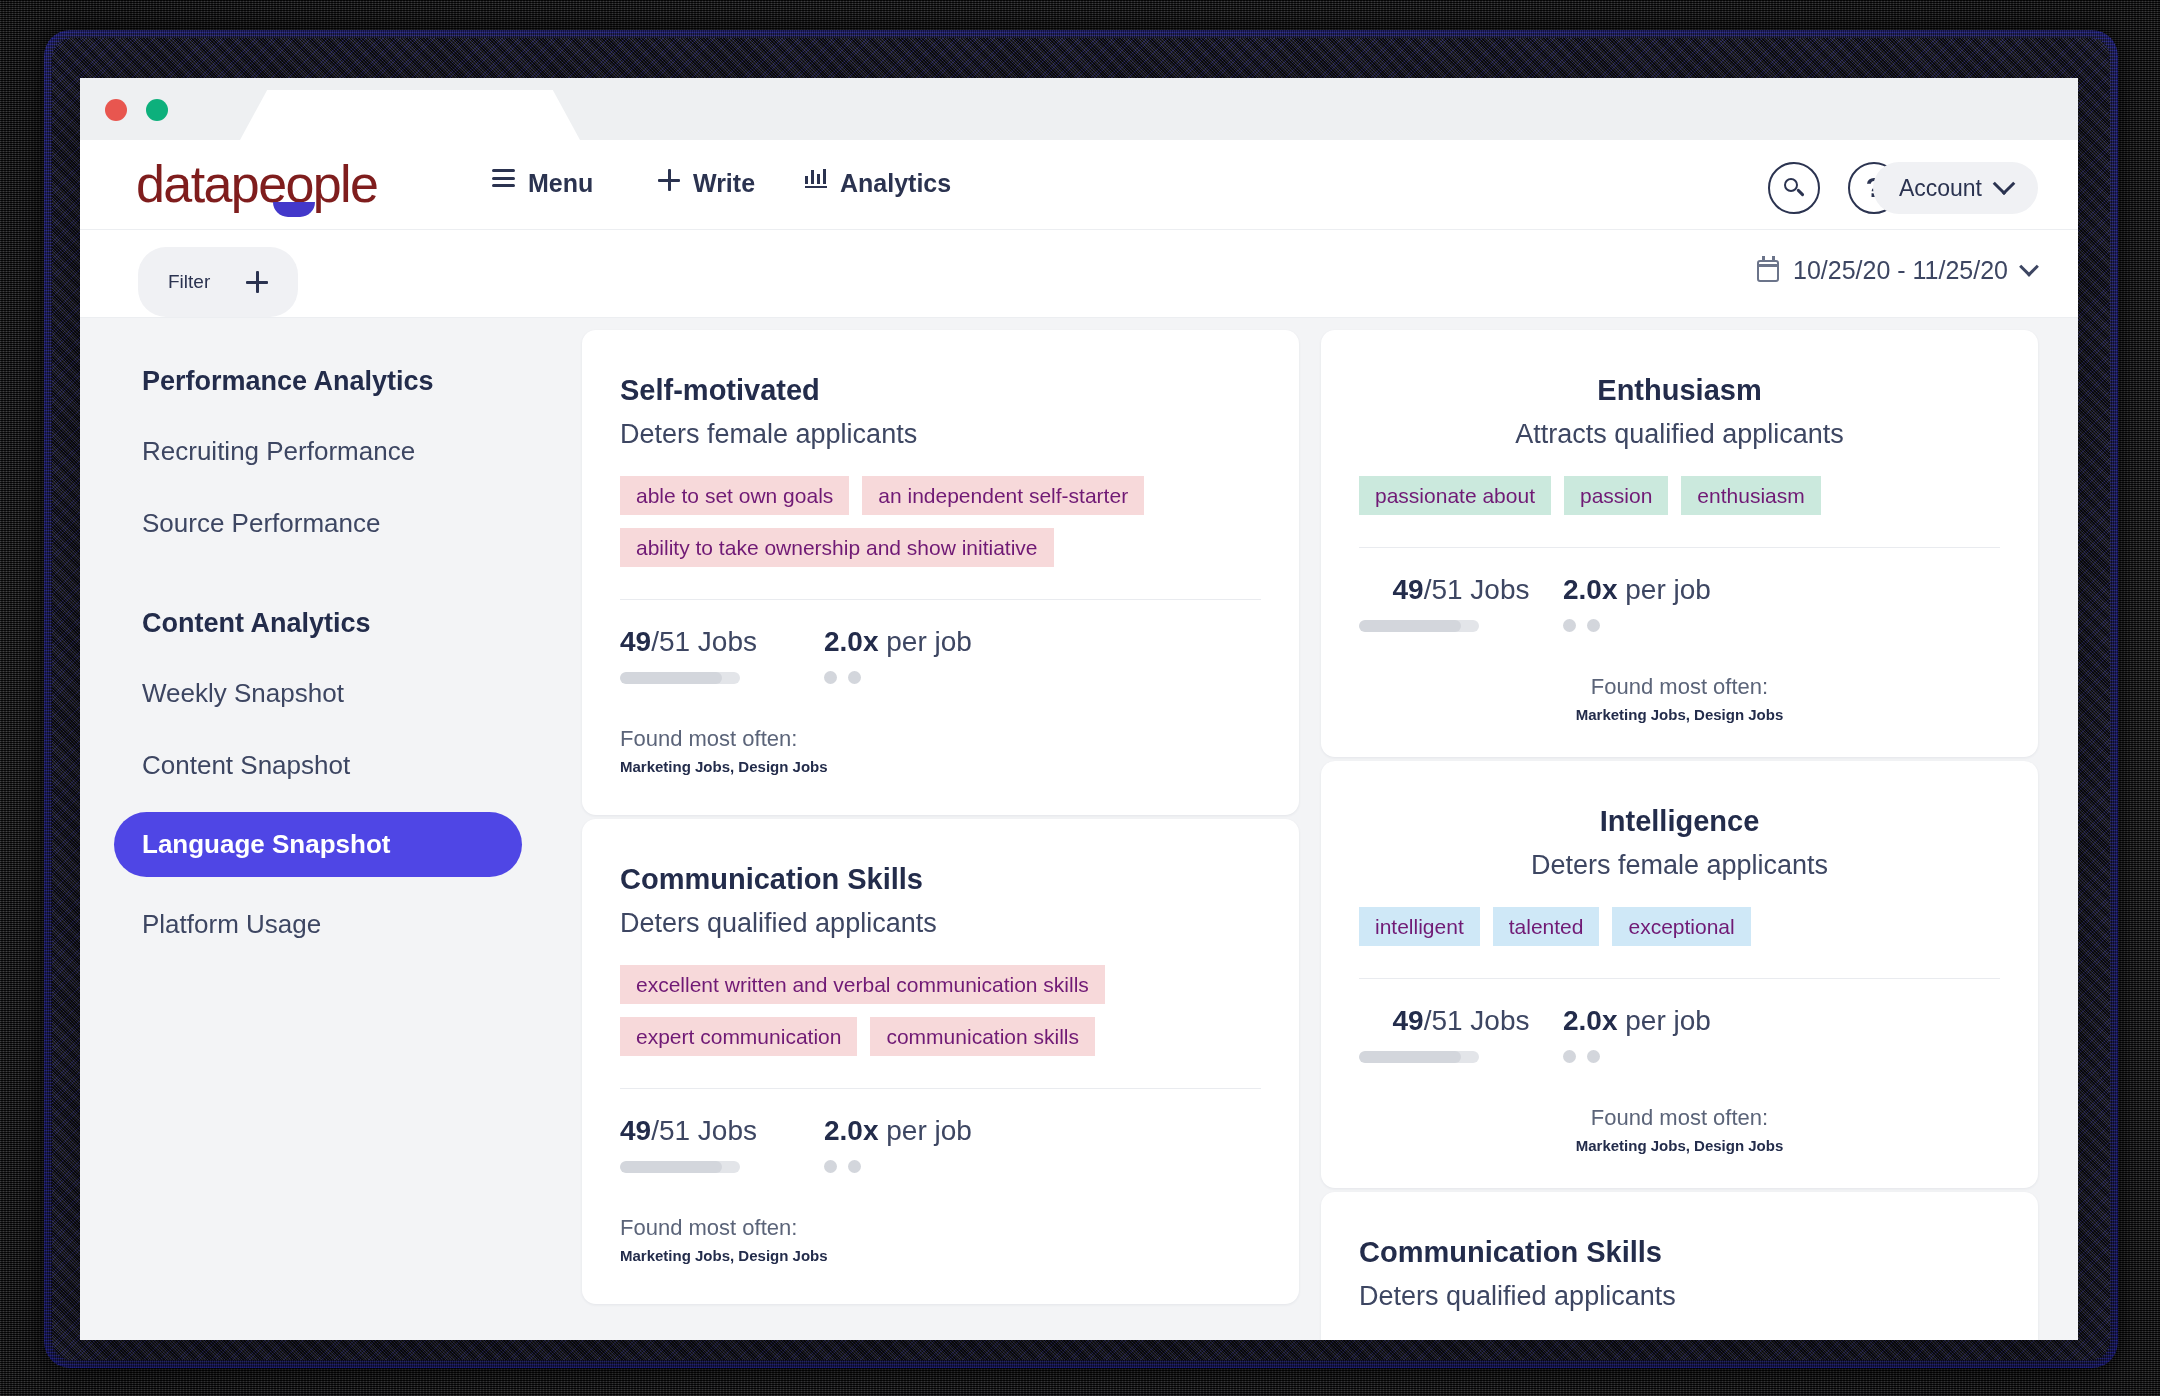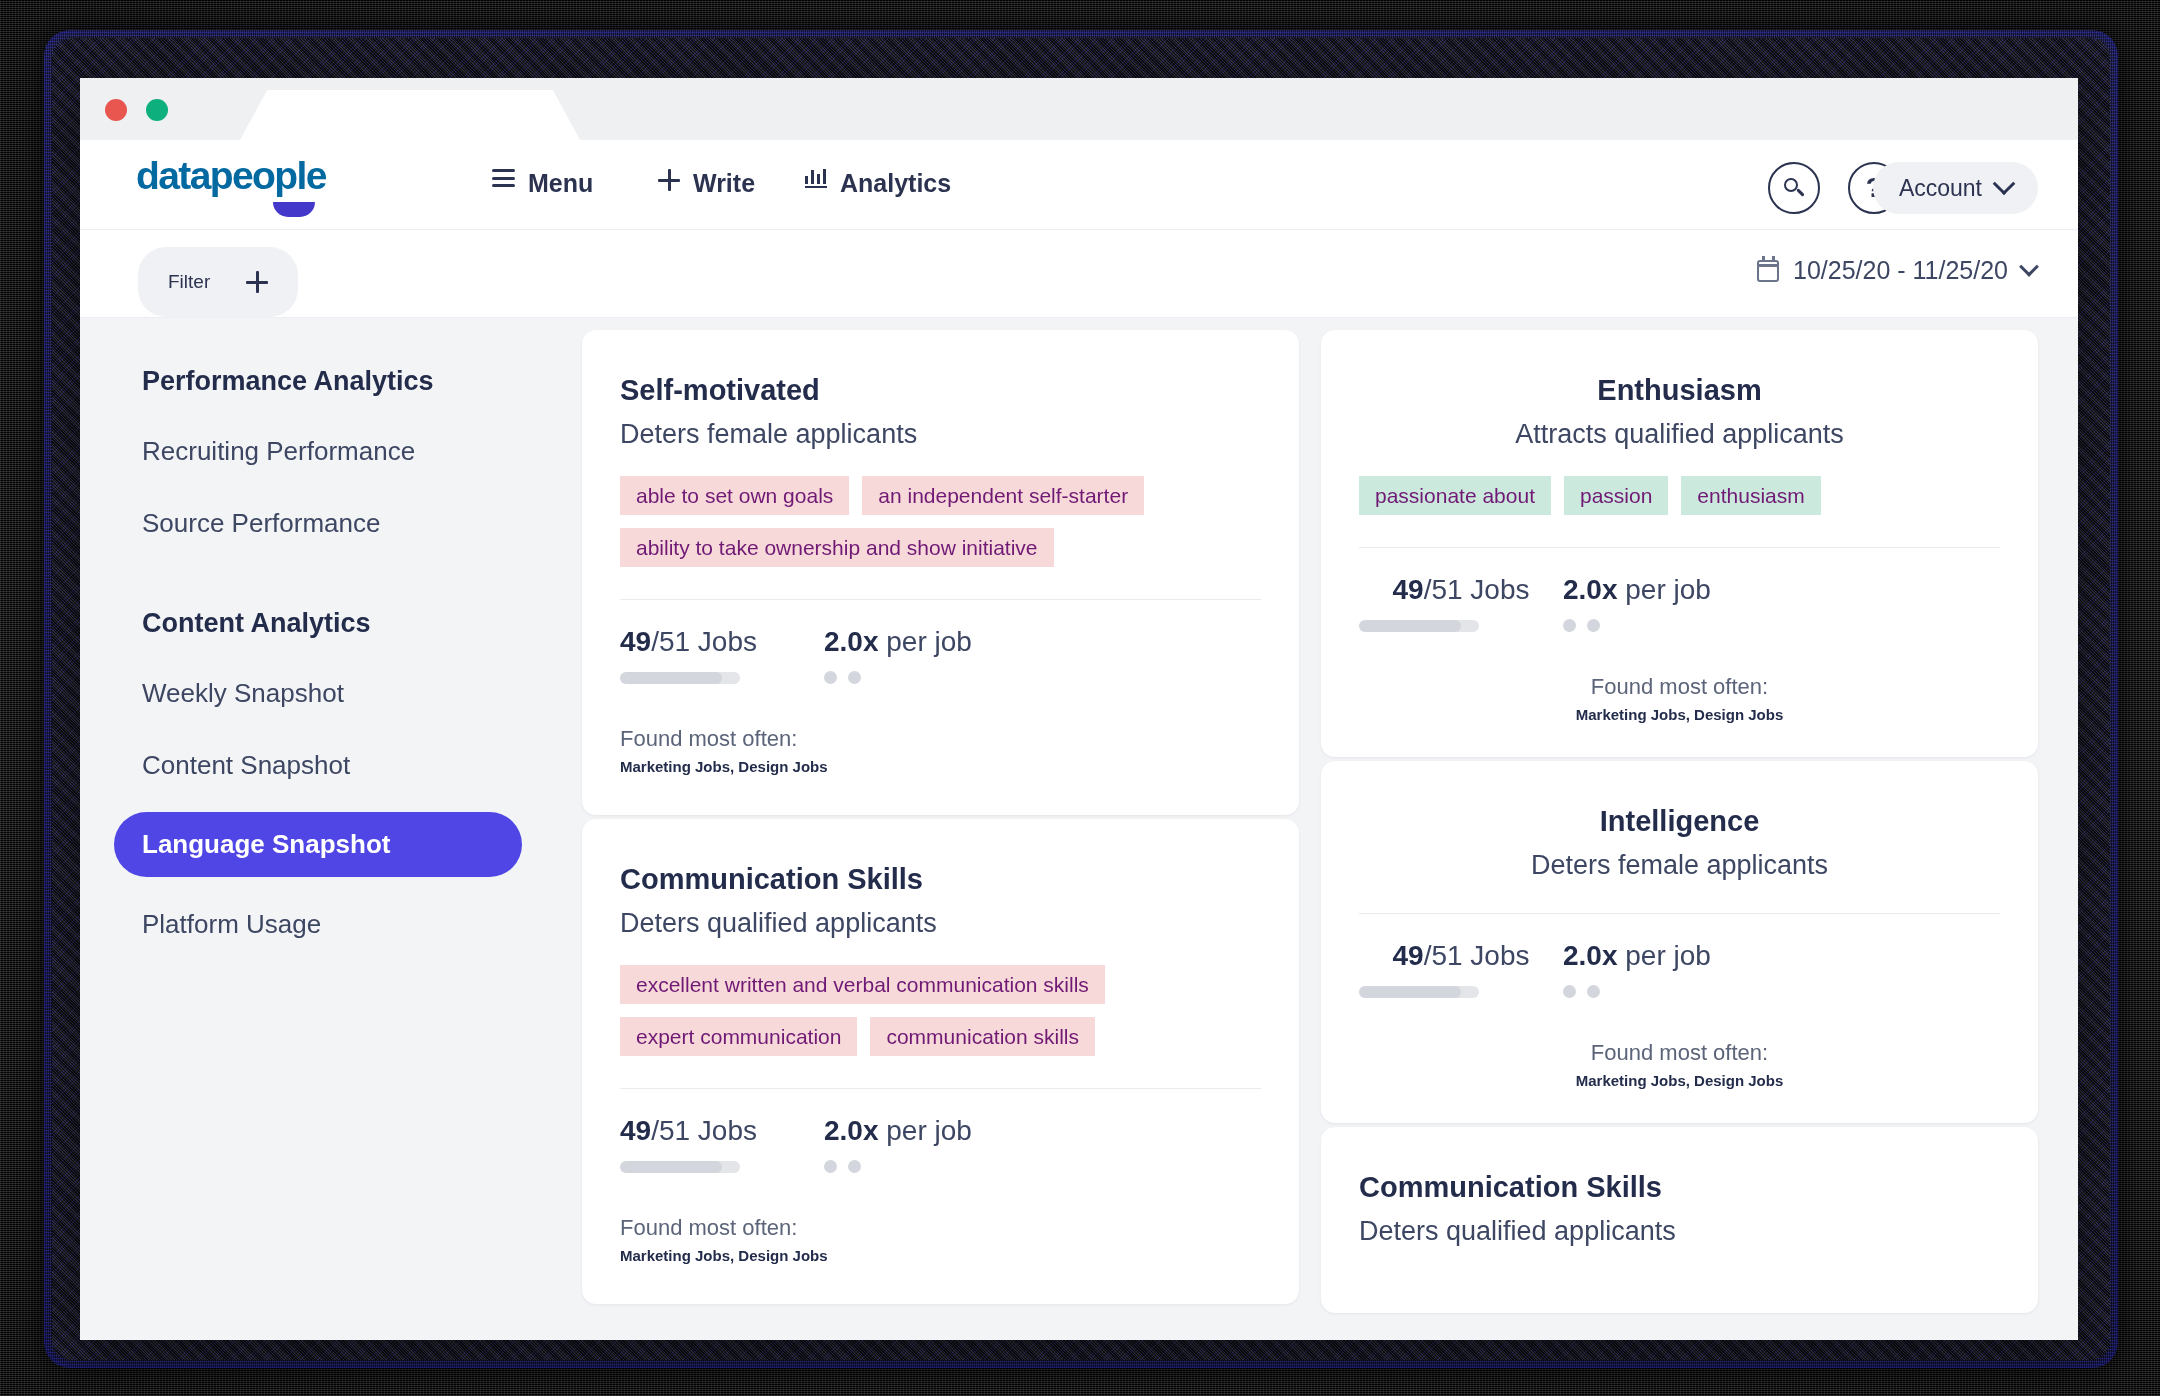--- a/index.html
+++ b/index.html
@@ -74,24 +74,24 @@
   
   #appheader {
     position: relative;
     height: 90px;
     background: #ffffff;
     border-bottom: 1px solid #eceef1;
   }
   #logo {
     position: absolute;
     left: 56px; top: 14px;
-    font-size: 39px;
-    font-weight: 700;
+    font-size: 52px;
+    font-weight: 400;
     letter-spacing: -1.6px;
-    color: #0369a1;
+    color: #7f1d1d;
   }
   #logo-smile {
     position: absolute;
     left: 193px; top: 62px;
     width: 42px; height: 15px;
     border-radius: 0 0 24px 24px;
     background: #4338ca;
   }
   .navitem {
     position: absolute;
@@ -456,20 +456,25 @@
                 </div>
             </div>
           </div>
           <div class="found-label">Found most often:</div>
           <div class="found-value">Marketing Jobs, Design Jobs</div>
         </div>
 
         <div class="card short">
           <div class="card-title">Intelligence</div>
           <div class="card-sub">Deters female applicants</div>
+          <div class="chips">
+            <span class="chip blue">intelligent</span>
+            <span class="chip blue">talented</span>
+            <span class="chip blue">exceptional</span>
+          </div>
           <div class="divider"></div>
           <div class="stats">
             <div class="stat jobs">
               <div class="stat-line">
                 <b>49</b><span>/51 Jobs</span>
               </div>
               <div class="bar">
                   <span></span>
                 </div>
             </div>

